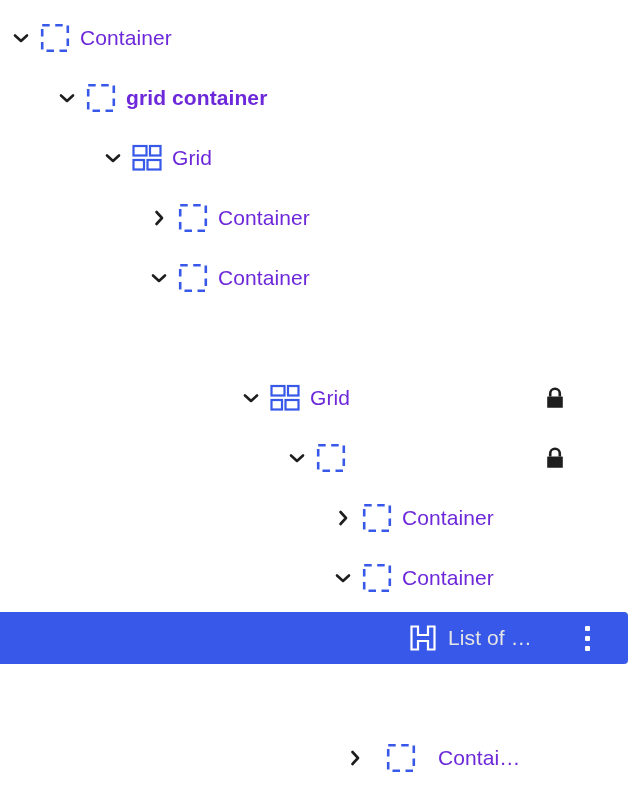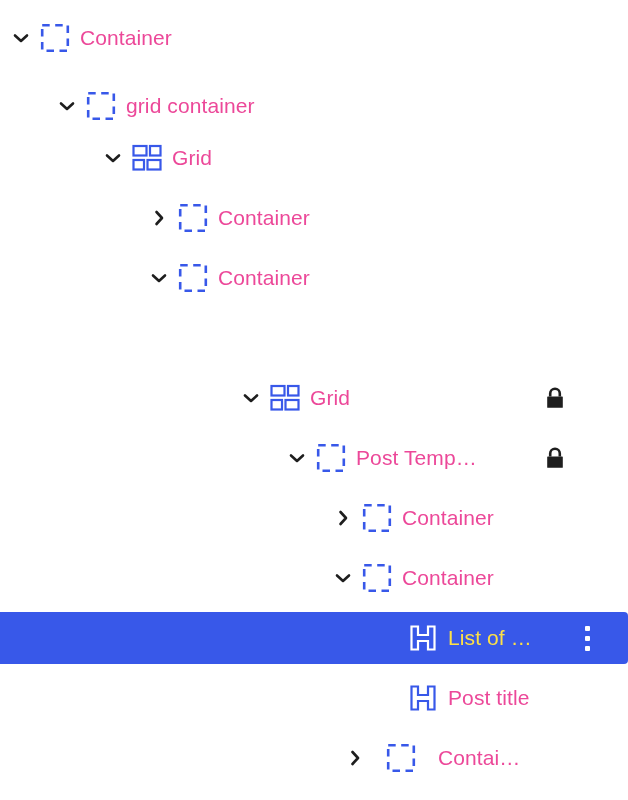--- a/index.html
+++ b/index.html
@@ -59,25 +59,25 @@
     justify-content: center;
     margin-right: 8px;
   }
   .block-icon svg { display: block; }
 
   
   .row-label {
     flex: 0 0 auto;
     font-size: 21px;
     line-height: 26px;
-    color: #ec4899;
+    color: #6d28d9;
     white-space: nowrap;
     letter-spacing: .1px;
   }
-  .tree-row.selected .row-label { color: #fde047; text-align: center; }
+  .tree-row.selected .row-label { color: #e5e5e5; text-align: center; }
 
   
   .row-trailing {
     position: absolute;
     right: 0;
     top: 0;
     height: 52px;
     display: flex;
     align-items: center;
   }
@@ -121,21 +121,21 @@
           <path d="M5 8.5 L11 14 L17 8.5" stroke="#1e1e1e" stroke-width="2.6" stroke-linecap="round" stroke-linejoin="round"></path>
         </svg>
       </span>
       <span class="block-icon">
         <svg width="30" height="30" viewBox="0 0 30 30" fill="none" xmlns="http://www.w3.org/2000/svg">
           <rect x="2.2" y="2.2" width="25.6" height="25.6" stroke="#3858e9" stroke-width="2.6" stroke-dasharray="7.5 5.5" fill="none"></rect>
         </svg>
       </span>
       <span class="row-label">Container</span>
     </div>
-    <div class="tree-row" style="top: 80px;">
+    <div class="tree-row" style="top: 72px; font-weight: bold;">
       <span class="indent" style="width: 54px;"></span>
       <span class="chevron">
         <svg width="22" height="22" viewBox="0 0 22 22" fill="none" xmlns="http://www.w3.org/2000/svg">
           <path d="M5 8.5 L11 14 L17 8.5" stroke="#1e1e1e" stroke-width="2.6" stroke-linecap="round" stroke-linejoin="round"></path>
         </svg>
       </span>
       <span class="block-icon">
         <svg width="30" height="30" viewBox="0 0 30 30" fill="none" xmlns="http://www.w3.org/2000/svg">
           <rect x="2.2" y="2.2" width="25.6" height="25.6" stroke="#3858e9" stroke-width="2.6" stroke-dasharray="7.5 5.5" fill="none"></rect>
         </svg>
@@ -217,21 +217,20 @@
       <span class="chevron">
         <svg width="22" height="22" viewBox="0 0 22 22" fill="none" xmlns="http://www.w3.org/2000/svg">
           <path d="M5 8.5 L11 14 L17 8.5" stroke="#1e1e1e" stroke-width="2.6" stroke-linecap="round" stroke-linejoin="round"></path>
         </svg>
       </span>
       <span class="block-icon">
         <svg width="30" height="30" viewBox="0 0 30 30" fill="none" xmlns="http://www.w3.org/2000/svg">
           <rect x="2.2" y="2.2" width="25.6" height="25.6" stroke="#3858e9" stroke-width="2.6" stroke-dasharray="7.5 5.5" fill="none"></rect>
         </svg>
       </span>
-      <span class="row-label">Post Temp…</span>
       <span class="row-trailing">
         <span class="lock-icon">
           <svg width="24" height="24" viewBox="0 0 24 24" fill="none" xmlns="http://www.w3.org/2000/svg">
             <path d="M7.2 10.5 V7.6 a4.8 4.8 0 0 1 9.6 0 v2.9" stroke="#1e1e1e" stroke-width="2.6" fill="none"></path>
             <rect x="4.2" y="10.4" width="15.6" height="11.4" rx="0.6" fill="#1e1e1e"></rect>
           </svg>
         </span>
       </span>
     </div>
     <div class="tree-row" style="top: 492px;">
@@ -272,30 +271,20 @@
       </span>
       <span class="row-label">List of …</span>
       <span class="row-trailing">
         <span class="kebab-menu">
           <span class="dot"></span>
           <span class="dot"></span>
           <span class="dot"></span>
         </span>
       </span>
     </div>
-    <div class="tree-row" style="top: 672px;">
-      <span class="indent" style="width: 376px;"></span>
-      <span class="chevron empty"></span>
-      <span class="block-icon">
-        <svg width="30" height="30" viewBox="0 0 30 30" fill="none" xmlns="http://www.w3.org/2000/svg">
-          <path d="M3.5 3.5 H10 V12 H20 V3.5 H26.5 V26.5 H20 V18 H10 V26.5 H3.5 Z" stroke="#3858e9" stroke-width="2.2" fill="none" stroke-linejoin="miter"></path>
-        </svg>
-      </span>
-      <span class="row-label">Post title</span>
-    </div>
     <div class="tree-row" style="top: 732px; gap: 12px;">
       <span class="indent" style="width: 330px;"></span>
       <span class="chevron">
         <svg width="22" height="22" viewBox="0 0 22 22" fill="none" xmlns="http://www.w3.org/2000/svg">
           <path d="M8.5 5 L14 11 L8.5 17" stroke="#1e1e1e" stroke-width="2.6" stroke-linecap="round" stroke-linejoin="round"></path>
         </svg>
       </span>
       <span class="block-icon">
         <svg width="30" height="30" viewBox="0 0 30 30" fill="none" xmlns="http://www.w3.org/2000/svg">
           <rect x="2.2" y="2.2" width="25.6" height="25.6" stroke="#3858e9" stroke-width="2.6" stroke-dasharray="7.5 5.5" fill="none"></rect>

